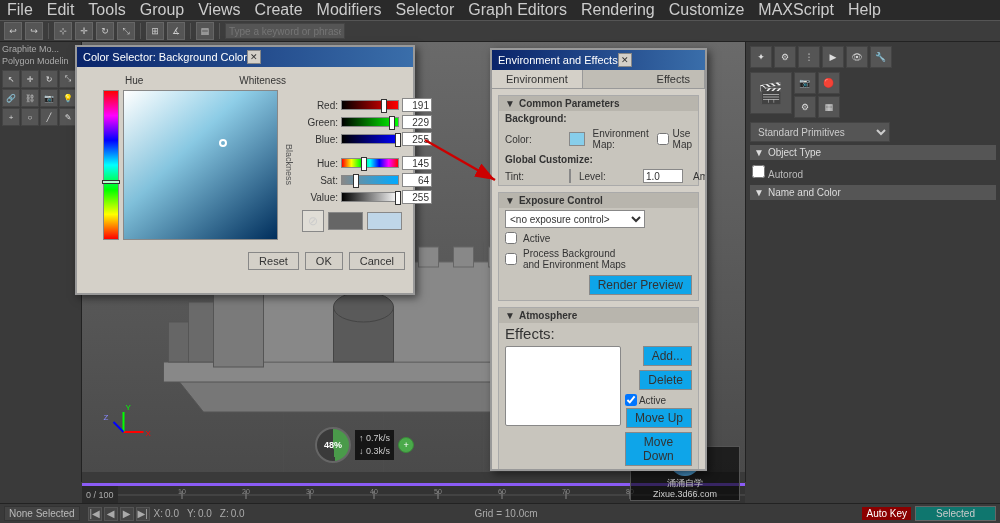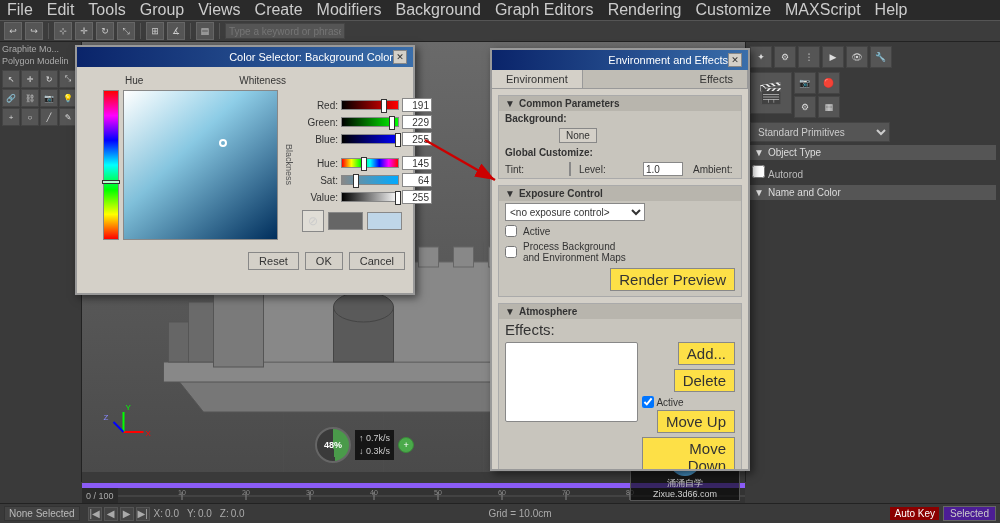--- a/index.html
+++ b/index.html
@@ -220,21 +220,21 @@
       z-index: 100;
       box-shadow: 3px 3px 8px rgba(0,0,0,0.5);
     }
     .dialog-titlebar {
       background: linear-gradient(90deg, #0a246a, #3a6eaa);
       color: white;
       font-size: 11px;
       padding: 3px 6px;
       display: flex;
       align-items: center;
-      justify-content: flex-end;
+      justify-content: flex-start;
     }
     .dialog-close-btn {
       width: 14px;
       height: 14px;
       background: #d4d0c8;
       border: 1px solid #888;
       display: flex;
       align-items: center;
       justify-content: center;
       font-size: 9px;
@@ -317,21 +317,21 @@
       font-size: 11px;
       color: #333;
       cursor: pointer;
     }
 
     
     .dialog-env {
       position: absolute;
       top: 48px;
       left: 490px;
-      width: 260px;
+      width: 217px;
       background: #d4d0c8;
       border: 2px solid #999;
       z-index: 99;
       box-shadow: 3px 3px 8px rgba(0,0,0,0.5);
     }
     .env-tabs {
       display: flex;
       background: #c0bdb5;
       border-bottom: 1px solid #999;
       justify-content: space-between;
@@ -419,27 +419,26 @@
     }
     .env-list {
       width: 140px;
       height: 80px;
       background: white;
       border: 1px solid #888;
       font-size: 10px;
       color: #333;
     }
     .env-btn {
-      background: #fde047;
-      border: 1px solid #888;
-      font-size: 15px;
+      background: #0ea5e9;
+      border: 1px solid #888;
+      font-size: 12px;
       padding: 2px 8px;
       cursor: pointer;
       color: #333;
-      text-align: right;
       display: block;
       margin-left: auto;
       margin-bottom: 2px;
     }
     .env-input-name {
       flex: 1;
       height: 14px;
       background: white;
       border: 1px solid #888;
       font-size: 10px;
@@ -528,21 +527,21 @@
     }
 
     
     .timeline {
       position: absolute;
       bottom: 20px;
       left: 82px;
       right: 255px;
       height: 20px;
       background: #2a2a2a;
-      border-top: 5px solid #8b5cf6;
+      border-top: 3px solid #8b5cf6;
       display: flex;
       align-items: center;
     }
     .timeline-track {
       flex: 1;
       height: 100%;
       background: #333;
       position: relative;
       overflow: hidden;
     }
@@ -594,21 +593,21 @@
 <body>
 
 <div class="menu-bar">
   <span class="menu-item">File</span>
   <span class="menu-item">Edit</span>
   <span class="menu-item">Tools</span>
   <span class="menu-item">Group</span>
   <span class="menu-item">Views</span>
   <span class="menu-item">Create</span>
   <span class="menu-item">Modifiers</span>
-  <span class="menu-item">Background</span>
+  <span class="menu-item">Selector</span>
   <span class="menu-item">Graph Editors</span>
   <span class="menu-item">Rendering</span>
   <span class="menu-item">Customize</span>
   <span class="menu-item">MAXScript</span>
   <span class="menu-item">Help</span>
 </div>
 
 <div class="toolbar">
   <div class="toolbar-btn">↩</div>
   <div class="toolbar-btn">↪</div>
@@ -922,22 +921,25 @@
     <div class="env-section">
       <div class="env-section-header">
         <span>▼</span>
         <span>Common Parameters</span>
       </div>
 
       <div class="env-row">
         <span style="font-weight:bold;font-size:10px;color:#333;">Background:</span>
       </div>
       <div class="env-row">
-        <div style="width:50px;"></div>
-        <button class="env-map-btn">None</button>
+        <span class="env-label">Color:</span>
+        <div class="env-color-swatch"></div>
+        <span class="env-label" style="margin-left:4px;">Environment Map:</span>
+        <input type="checkbox" class="env-checkbox" style="">
+        <span style="font-size:10px;color:#333;">Use Map</span>
       </div>
 
       <div class="env-row">
         <span style="font-weight:bold;font-size:10px;color:#333;">Global Customize:</span>
       </div>
       <div class="env-row">
         <span class="env-label">Tint:</span>
         <div style="width:32px;height:14px;background:#f0f0f0;border:1px solid #888;margin-right:4px;"></div>
         <span class="env-label">Level:</span>
         <input class="env-input-small" type="text" value="1.0" style="">
@@ -1036,14 +1038,14 @@
       <span>0.0</span>
     </div>
     <div class="coord-item">
       <span>Z:</span>
       <span>0.0</span>
     </div>
   </div>
   <span>Grid = 10.0cm</span>
   <div style="flex:1;"></div>
   <div style="background:#8b0000;color:white;font-size:10px;padding:1px 4px;">Auto Key</div>
-  <div style="background:#4c1d95;color:#ccc;font-size:10px;padding:1px 6px;border:1px solid #666;">Selected</div>
+  <div style="background:#0f766e;color:#ccc;font-size:10px;padding:1px 20px;border:1px solid #666;">Selected</div>
 </div>
 
 </body></html>

